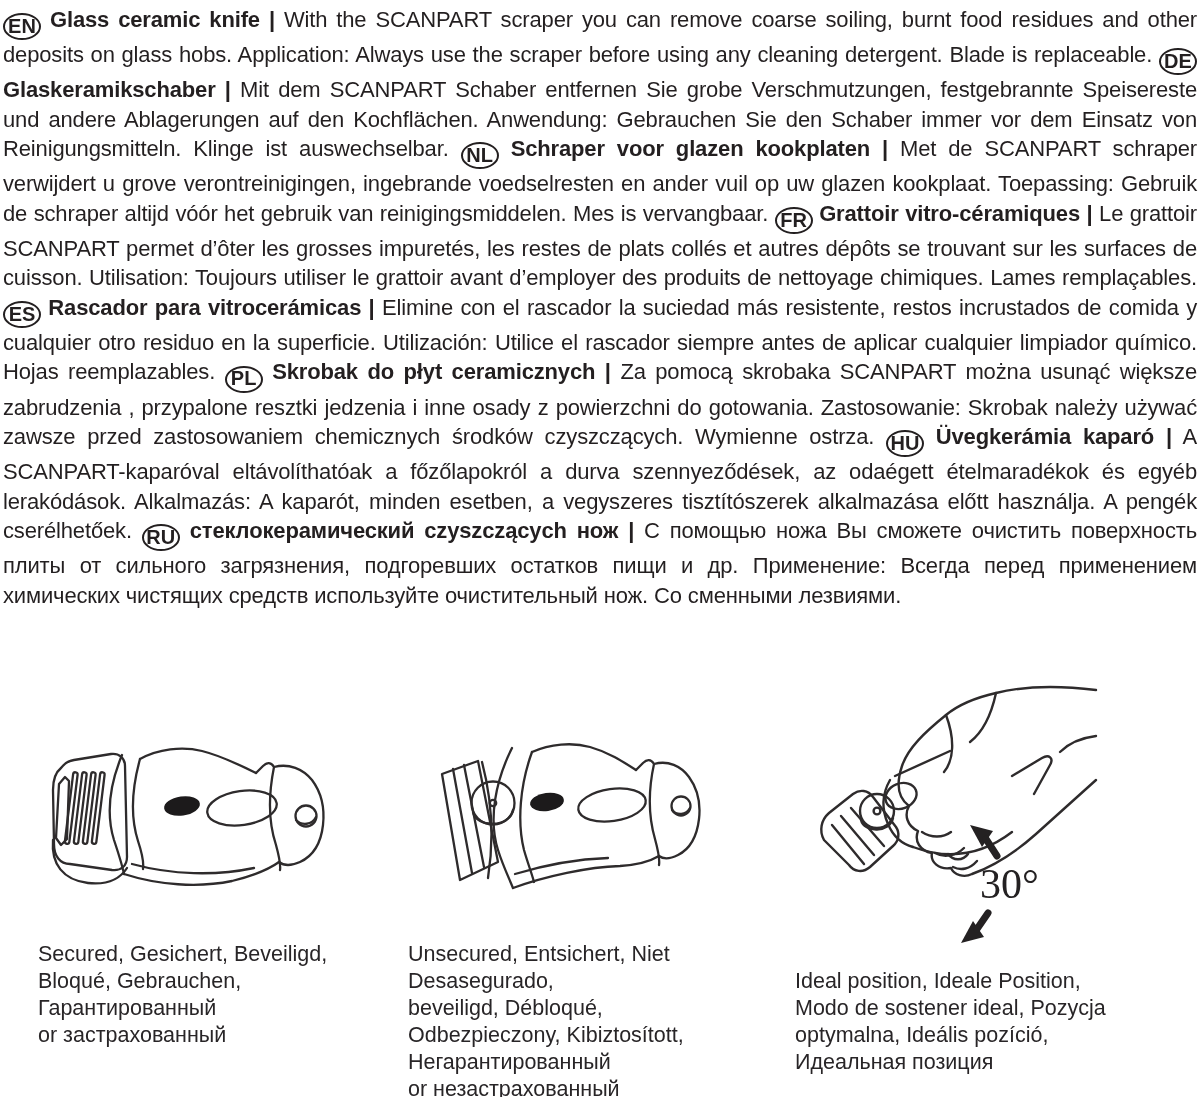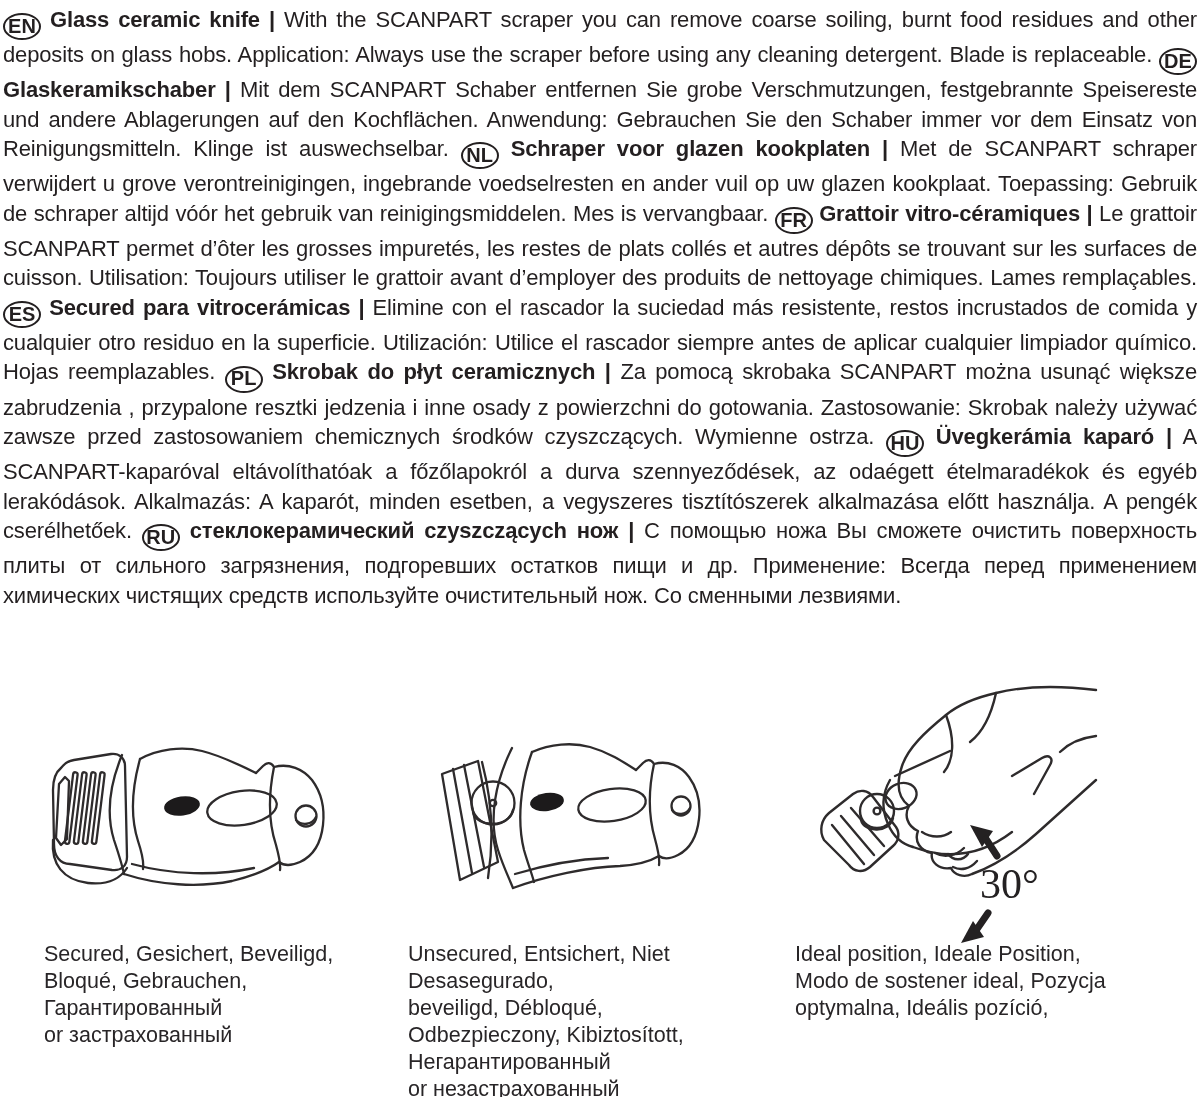--- a/index.html
+++ b/index.html
@@ -46,21 +46,21 @@
     <span class="seg-title">Schraper voor glazen kookplaten</span>
     <span class="seg-sep">|</span>
     <span class="seg-text">Met de SCANPART schraper verwijdert u grove verontreinigingen, ingebrande voedselresten en ander vuil op uw glazen kookplaat. Toepassing: Gebruik de schraper altijd vóór het gebruik van reinigingsmiddelen. Mes is vervangbaar.</span>
   </span>
   <span><span class="badge">FR</span>
     <span class="seg-title">Grattoir vitro-céramiques</span>
     <span class="seg-sep">|</span>
     <span class="seg-text">Le grattoir SCANPART permet d’ôter les grosses impuretés, les restes de plats collés et autres dépôts se trouvant sur les surfaces de cuisson. Utilisation: Toujours utiliser le grattoir avant d’employer des produits de nettoyage chimiques. Lames remplaçables.</span>
   </span>
   <span><span class="badge">ES</span>
-    <span class="seg-title">Secured para vitrocerámicas</span>
+    <span class="seg-title">Rascador para vitrocerámicas</span>
     <span class="seg-sep">|</span>
     <span class="seg-text">Elimine con el rascador la suciedad más resistente, restos incrustados de comida y cualquier otro residuo en la superficie. Utilización: Utilice el rascador siempre antes de aplicar cualquier limpiador químico. Hojas reemplazables.</span>
   </span>
   <span><span class="badge">PL</span>
     <span class="seg-title">Skrobak do płyt ceramicznych</span>
     <span class="seg-sep">|</span>
     <span class="seg-text">Za pomocą skrobaka SCANPART można usunąć większe zabrudzenia , przypalone resztki jedzenia i inne osady z powierzchni do gotowania. Zastosowanie: Skrobak należy używać zawsze przed zastosowaniem chemicznych środków czyszczących. Wymienne ostrza.</span>
   </span>
   <span><span class="badge">HU</span>
     <span class="seg-title">Üvegkerámia kaparó</span>
@@ -149,33 +149,34 @@
     <path d="M172,177 L195,183 L184,199 Z"></path>
     <path d="M163,295 L186,289 L175,273 Z"></path>
   </g>
   <g stroke="#242122" stroke-width="7" stroke-linecap="round">
     <line x1="188" y1="191" x2="199" y2="208"></line>
     <line x1="179" y1="281" x2="190" y2="265"></line>
   </g>
   <text x="182" y="250" font-family="Liberation Serif, serif" font-size="42" fill="#242122">30°</text>
 </svg>
 
-<div class="caption" style="left:44px;top:941px;width:340px">
+<div class="caption" style="left:38px;top:941px;width:340px">
   <div>Secured, Gesichert, Beveiligd,</div>
   <div>Bloqué, Gebrauchen,</div>
   <div>Гарантированный</div>
   <div>or застрахованный</div>
 </div>
 
 <div class="caption" style="left:408px;top:941px;width:350px">
   <div>Unsecured, Entsichert, Niet</div>
   <div>Desasegurado,</div>
   <div>beveiligd, Débloqué,</div>
   <div>Odbezpieczony, Kibiztosított,</div>
   <div>Негарантированный</div>
   <div>or незастрахованный</div>
 </div>
 
-<div class="caption" style="left:795px;top:941px;width:380px">
+<div class="caption" style="left:795px;top:968px;width:380px">
   <div>Ideal position, Ideale Position,</div>
   <div>Modo de sostener ideal, Pozycja</div>
   <div>optymalna, Ideális pozíció,</div>
+  <div>Идеальная позиция</div>
 </div>
 
 </body></html>

